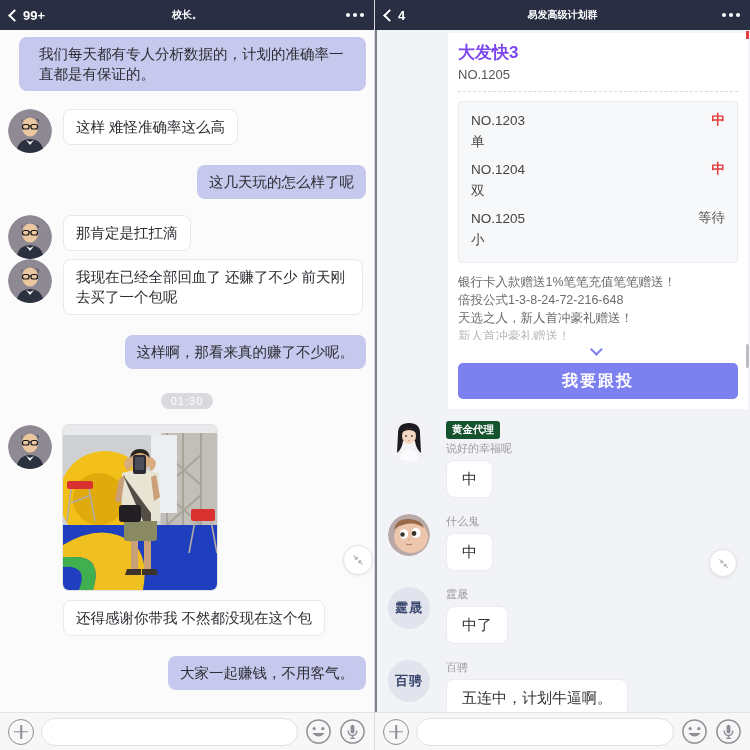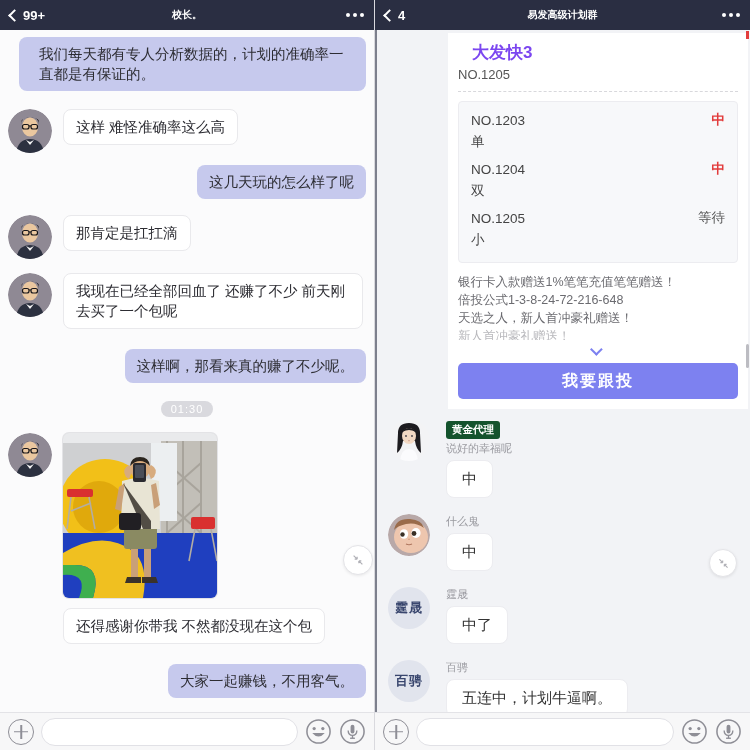--- a/index.html
+++ b/index.html
@@ -51,21 +51,21 @@
              letter-spacing:1px; cursor:pointer; }
   .gbody { margin-left:16px; min-width:0; }
   .gbadge { display:inline-block; background:#14532d; color:#fff; font-size:10.5px; font-weight:bold;
             padding:2px 6px; border-radius:3px; margin-bottom:2px; }
   .gname { font-size:11px; color:#9a9aa0; margin-bottom:4px; }
   .gbub { display:inline-block; background:#fff; border:1px solid #ececf0; border-radius:8px;
           padding:9px 15px; font-size:15px; color:#333; line-height:18px; }
 
   
   .card-wrap { margin:3px 2px 0 73px; background:#fff; padding:8px 10px 10px 10px; }
-  .game-title { color:#7b46f0; font-size:17px; font-weight:bold;margin-left:14px; }
+  .game-title { color:#7b46f0; font-size:17px; font-weight:bold; }
   .issue { color:#555; font-size:13px; margin-top:3px; }
   .dashed { border-top:1px dashed #d8d8dc; margin-top:9px; }
   .rows-box { margin-top:9px; background:#f7f8fa; border:1px solid #ececf0; border-radius:4px; padding:9px 12px 4px; }
   .prow { margin-bottom:9px; }
   .prow .l1 { display:flex; justify-content:space-between; align-items:center; }
   .prow .no { font-size:13.5px; color:#444; }
   .prow .res { font-size:13.5px; font-weight:bold; }
   .prow .res.hit { color:#e23c3c; }
   .prow .res.wait { color:#555; font-weight:normal; }
   .prow .pick { font-size:13.5px; color:#444; margin-top:4px; }
@@ -91,22 +91,22 @@
                 font-size:13px; padding:0 12px; outline:none; min-width:0; }
   .svg-ic { width:27px; height:27px; flex:none; cursor:pointer; }
 
   
   .float-btn { position:absolute; width:30px; height:30px; border-radius:50%; background:#fff;
                border:1px solid #e4e4e8; box-shadow:0 1px 3px rgba(0,0,0,.08); display:flex;
                align-items:center; justify-content:center; cursor:pointer; z-index:15; }
   .red-tick { position:absolute; right:1px; top:31px; width:3px; height:8px; background:#e23c3c; z-index:16; }
   .sb-thumb { position:absolute; right:1px; top:344px; width:3px; height:24px; background:#bcbcc2; border-radius:2px; z-index:16; }
 
-  .mt7{margin-top:7px;} .mt10{margin-top:10px;} .mt12{margin-top:12px;} .mt14{margin-top:14px;}
-  .mt16{margin-top:16px;} .mt18{margin-top:18px;} .mt20{margin-top:20px;} .mt22{margin-top:16px;}
+  .mt7{margin-top:7px;} .mt10{margin-top:10px;} .mt12{margin-top:12px;} .mt14{}
+  .mt16{margin-top:16px;} .mt18{margin-top:18px;} .mt20{margin-top:20px;} .mt22{margin-top:22px;}
 </style>
 </head>
 <body>
 
 <div class="app">
 
   <div class="panel panel-left">
     <div class="hdr">
       <div class="back">
         <span class="chev"></span>

